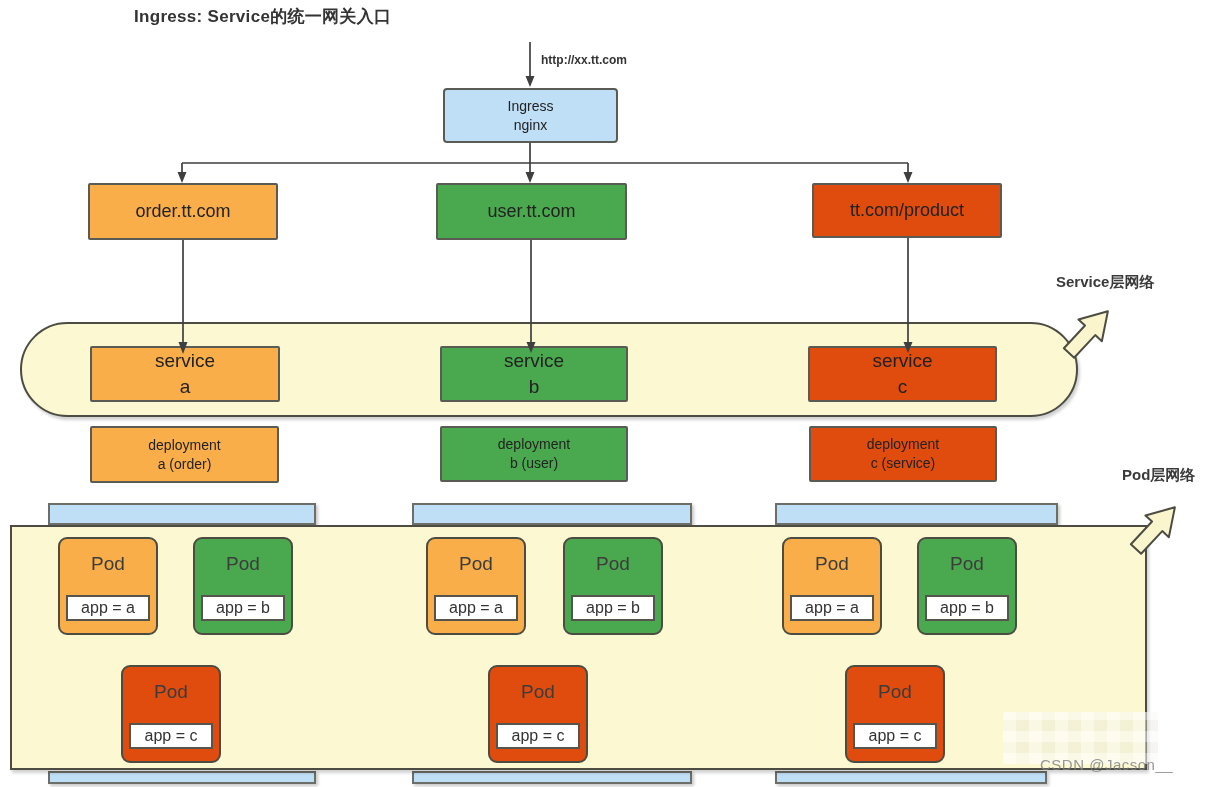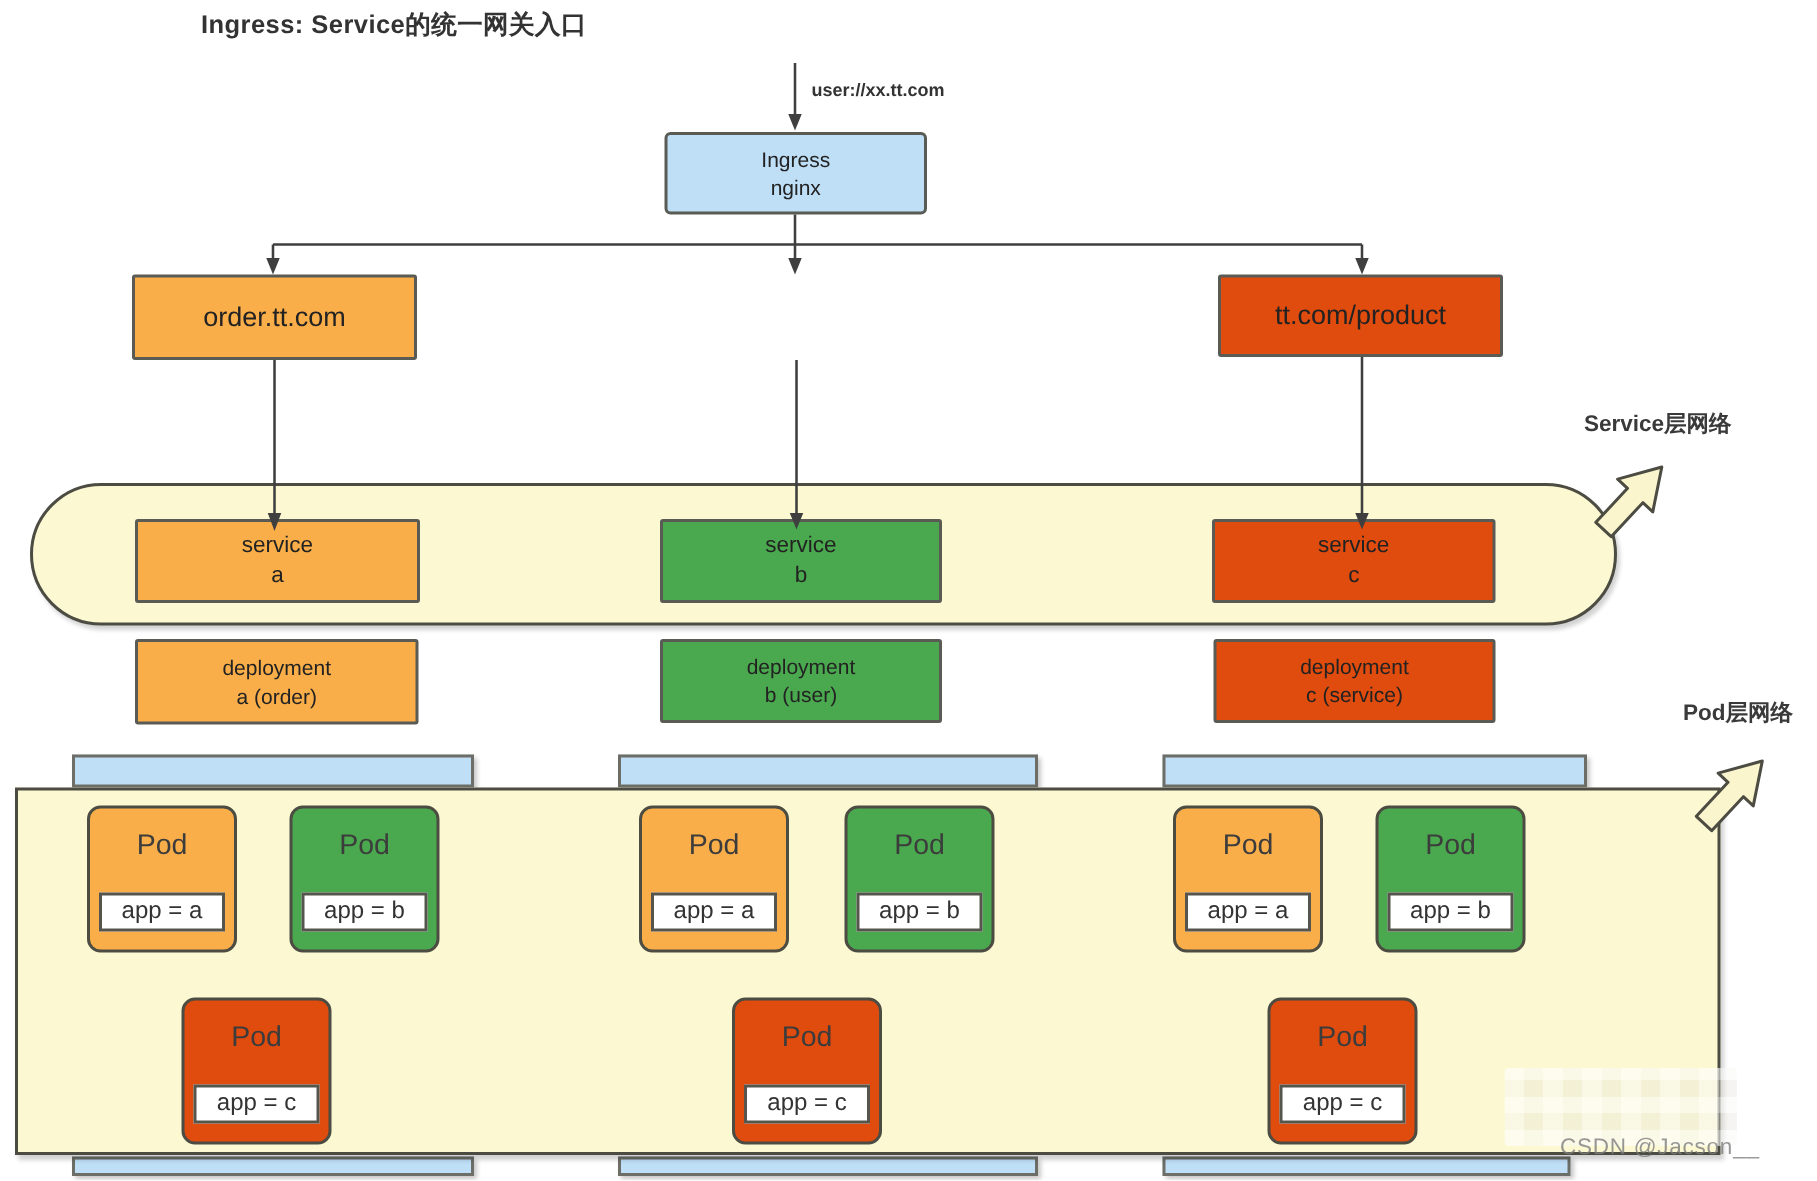--- a/index.html
+++ b/index.html
@@ -14,21 +14,21 @@
   .box{
     position:absolute;box-sizing:border-box;border:2px solid #5b5b55;border-radius:2px;
     display:flex;flex-direction:column;align-items:center;justify-content:center;
     font-size:18px;line-height:1.35;text-align:center;color:#222;
   }
   .blue{background:#bfdff6;}
   .orange{background:#f9ae49;}
   .green{background:#4aa94e;}
   .red{background:#e04b0e;}
   .ingress-box{border-radius:4px;font-size:14px;}
-  .service-box{font-size:15px;}
+  .service-box{font-size:19px;}
   .deploy-box{font-size:14px;}
   .band{
     position:absolute;box-sizing:border-box;background:#fbf8d2;border:2px solid #4c4c42;
     border-radius:48px;box-shadow:2px 3px 3px rgba(0,0,0,.18);
   }
   .pod-container{
     position:absolute;box-sizing:border-box;background:#fbf8d2;border:2px solid #4c4c42;
     box-shadow:2px 3px 3px rgba(0,0,0,.18);
   }
   .bar{
@@ -69,31 +69,34 @@
 
   <div class="bar abs" style="left:48px;top:503px;width:268px;height:22px;"></div>
   <div class="bar abs" style="left:412px;top:503px;width:280px;height:22px;"></div>
   <div class="bar abs" style="left:775px;top:503px;width:283px;height:22px;"></div>
 
   <div class="bar abs" style="left:48px;top:771px;width:268px;height:13px;"></div>
   <div class="bar abs" style="left:412px;top:771px;width:280px;height:13px;"></div>
   <div class="bar abs" style="left:775px;top:771px;width:272px;height:13px;"></div>
 
   <div class="abs txt diagram-title" style="left:134px;top:5px;">Ingress: Service的统一网关入口</div>
-  <div class="abs txt url-label" style="left:541px;top:53px;">user://xx.tt.com</div>
+  <div class="abs txt url-label" style="left:541px;top:53px;">http://xx.tt.com</div>
   <div class="abs txt layer-label" style="left:1056px;top:273px;">Service层网络</div>
   <div class="abs txt layer-label" style="left:1122px;top:466px;">Pod层网络</div>
 
   <div class="box blue ingress-box" style="left:443px;top:88px;width:175px;height:55px;">
     <span>Ingress</span>
     <span>nginx</span>
   </div>
 
   <div class="box orange" style="left:88px;top:183px;width:190px;height:57px;">
     <span>order.tt.com</span>
+  </div>
+  <div class="box green" style="left:436px;top:183px;width:191px;height:57px;">
+    <span>user.tt.com</span>
   </div>
   <div class="box red" style="left:812px;top:183px;width:190px;height:55px;">
     <span>tt.com/product</span>
   </div>
 
   <div class="box orange service-box" style="left:90px;top:346px;width:190px;height:56px;">
     <span>service</span>
     <span>a</span>
   </div>
   <div class="box green service-box" style="left:440px;top:346px;width:188px;height:56px;">

